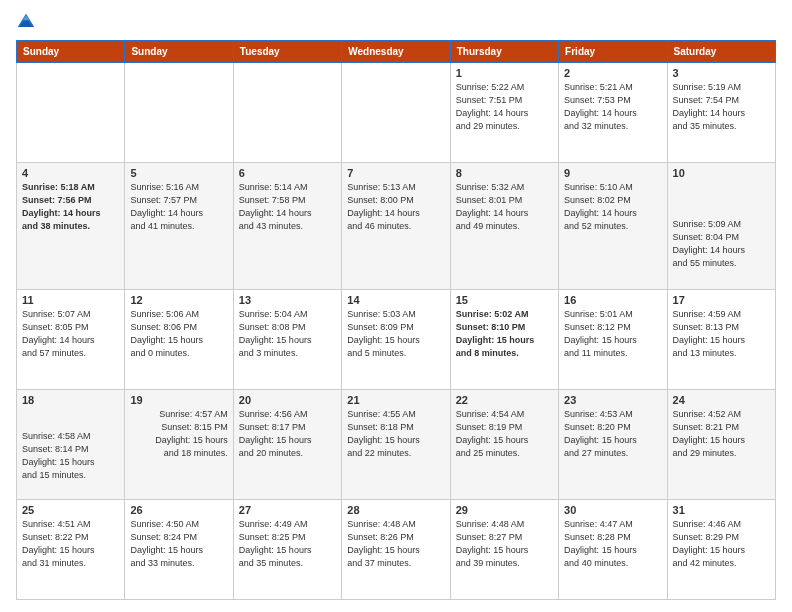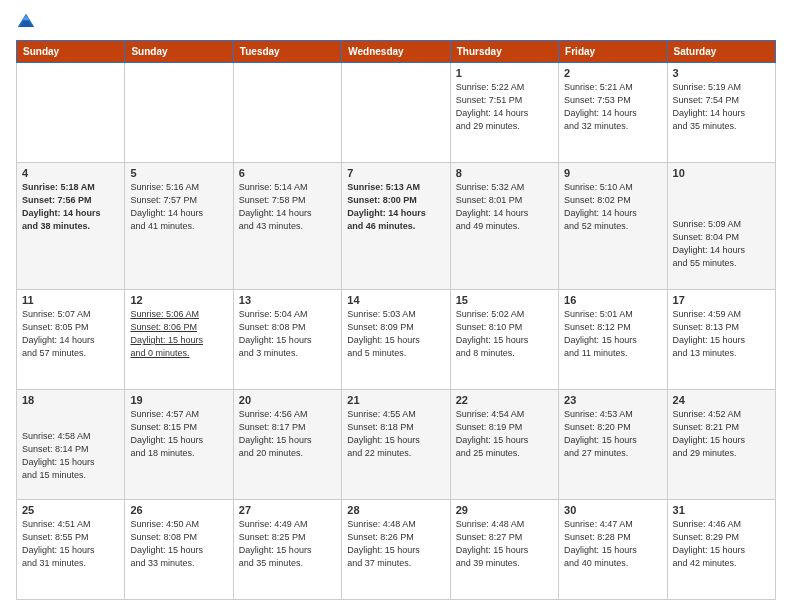--- a/index.html
+++ b/index.html
@@ -184,21 +184,21 @@
           </td>
           <td>
             <span class="day-num">6</span>
             <div class="day-info" style="white-space: pre-line;">Sunrise: 5:14 AM
 Sunset: 7:58 PM
 Daylight: 14 hours
 and 43 minutes.</div>
           </td>
           <td>
             <span class="day-num">7</span>
-            <div class="day-info" style="white-space: pre-line; font-weight: bold;">Sunrise: 5:13 AM
+            <div class="day-info" style="white-space: pre-line;">Sunrise: 5:13 AM
 Sunset: 8:00 PM
 Daylight: 14 hours
 and 46 minutes.</div>
           </td>
           <td>
             <span class="day-num">8</span>
             <div class="day-info" style="white-space: pre-line;">Sunrise: 5:32 AM
 Sunset: 8:01 PM
 Daylight: 14 hours
 and 49 minutes.</div>
@@ -221,42 +221,42 @@
         <tr class="row-odd">
           <td>
             <span class="day-num">11</span>
             <div class="day-info" style="white-space: pre-line;">Sunrise: 5:07 AM
 Sunset: 8:05 PM
 Daylight: 14 hours
 and 57 minutes.</div>
           </td>
           <td>
             <span class="day-num">12</span>
-            <div class="day-info" style="white-space: pre-line; text-decoration: underline;">Sunrise: 5:06 AM
+            <div class="day-info" style="white-space: pre-line;">Sunrise: 5:06 AM
 Sunset: 8:06 PM
 Daylight: 15 hours
 and 0 minutes.</div>
           </td>
           <td>
             <span class="day-num">13</span>
             <div class="day-info" style="white-space: pre-line;">Sunrise: 5:04 AM
 Sunset: 8:08 PM
 Daylight: 15 hours
 and 3 minutes.</div>
           </td>
           <td>
             <span class="day-num">14</span>
             <div class="day-info" style="white-space: pre-line;">Sunrise: 5:03 AM
 Sunset: 8:09 PM
 Daylight: 15 hours
 and 5 minutes.</div>
           </td>
           <td>
             <span class="day-num">15</span>
-            <div class="day-info" style="white-space: pre-line;">Sunrise: 5:02 AM
+            <div class="day-info" style="white-space: pre-line; font-weight: bold;">Sunrise: 5:02 AM
 Sunset: 8:10 PM
 Daylight: 15 hours
 and 8 minutes.</div>
           </td>
           <td>
             <span class="day-num">16</span>
             <div class="day-info" style="white-space: pre-line;">Sunrise: 5:01 AM
 Sunset: 8:12 PM
 Daylight: 15 hours
 and 11 minutes.</div>
@@ -272,21 +272,21 @@
         <tr class="row-even">
           <td>
             <span class="day-num">18</span>
             <div class="day-info" style="white-space: pre-line; margin-top: 24px;">Sunrise: 4:58 AM
 Sunset: 8:14 PM
 Daylight: 15 hours
 and 15 minutes.</div>
           </td>
           <td>
             <span class="day-num">19</span>
-            <div class="day-info" style="white-space: pre-line;">Sunrise: 4:57 AM
+            <div class="day-info" style="white-space: pre-line; text-align: right;">Sunrise: 4:57 AM
 Sunset: 8:15 PM
 Daylight: 15 hours
 and 18 minutes.</div>
           </td>
           <td>
             <span class="day-num">20</span>
             <div class="day-info" style="white-space: pre-line;">Sunrise: 4:56 AM
 Sunset: 8:17 PM
 Daylight: 15 hours
 and 20 minutes.</div>
@@ -317,28 +317,28 @@
             <div class="day-info" style="white-space: pre-line;">Sunrise: 4:52 AM
 Sunset: 8:21 PM
 Daylight: 15 hours
 and 29 minutes.</div>
           </td>
         </tr>
         <tr class="row-odd">
           <td>
             <span class="day-num">25</span>
             <div class="day-info" style="white-space: pre-line;">Sunrise: 4:51 AM
-Sunset: 8:55 PM
+Sunset: 8:22 PM
 Daylight: 15 hours
 and 31 minutes.</div>
           </td>
           <td>
             <span class="day-num">26</span>
             <div class="day-info" style="white-space: pre-line;">Sunrise: 4:50 AM
-Sunset: 8:08 PM
+Sunset: 8:24 PM
 Daylight: 15 hours
 and 33 minutes.</div>
           </td>
           <td>
             <span class="day-num">27</span>
             <div class="day-info" style="white-space: pre-line;">Sunrise: 4:49 AM
 Sunset: 8:25 PM
 Daylight: 15 hours
 and 35 minutes.</div>
           </td>

